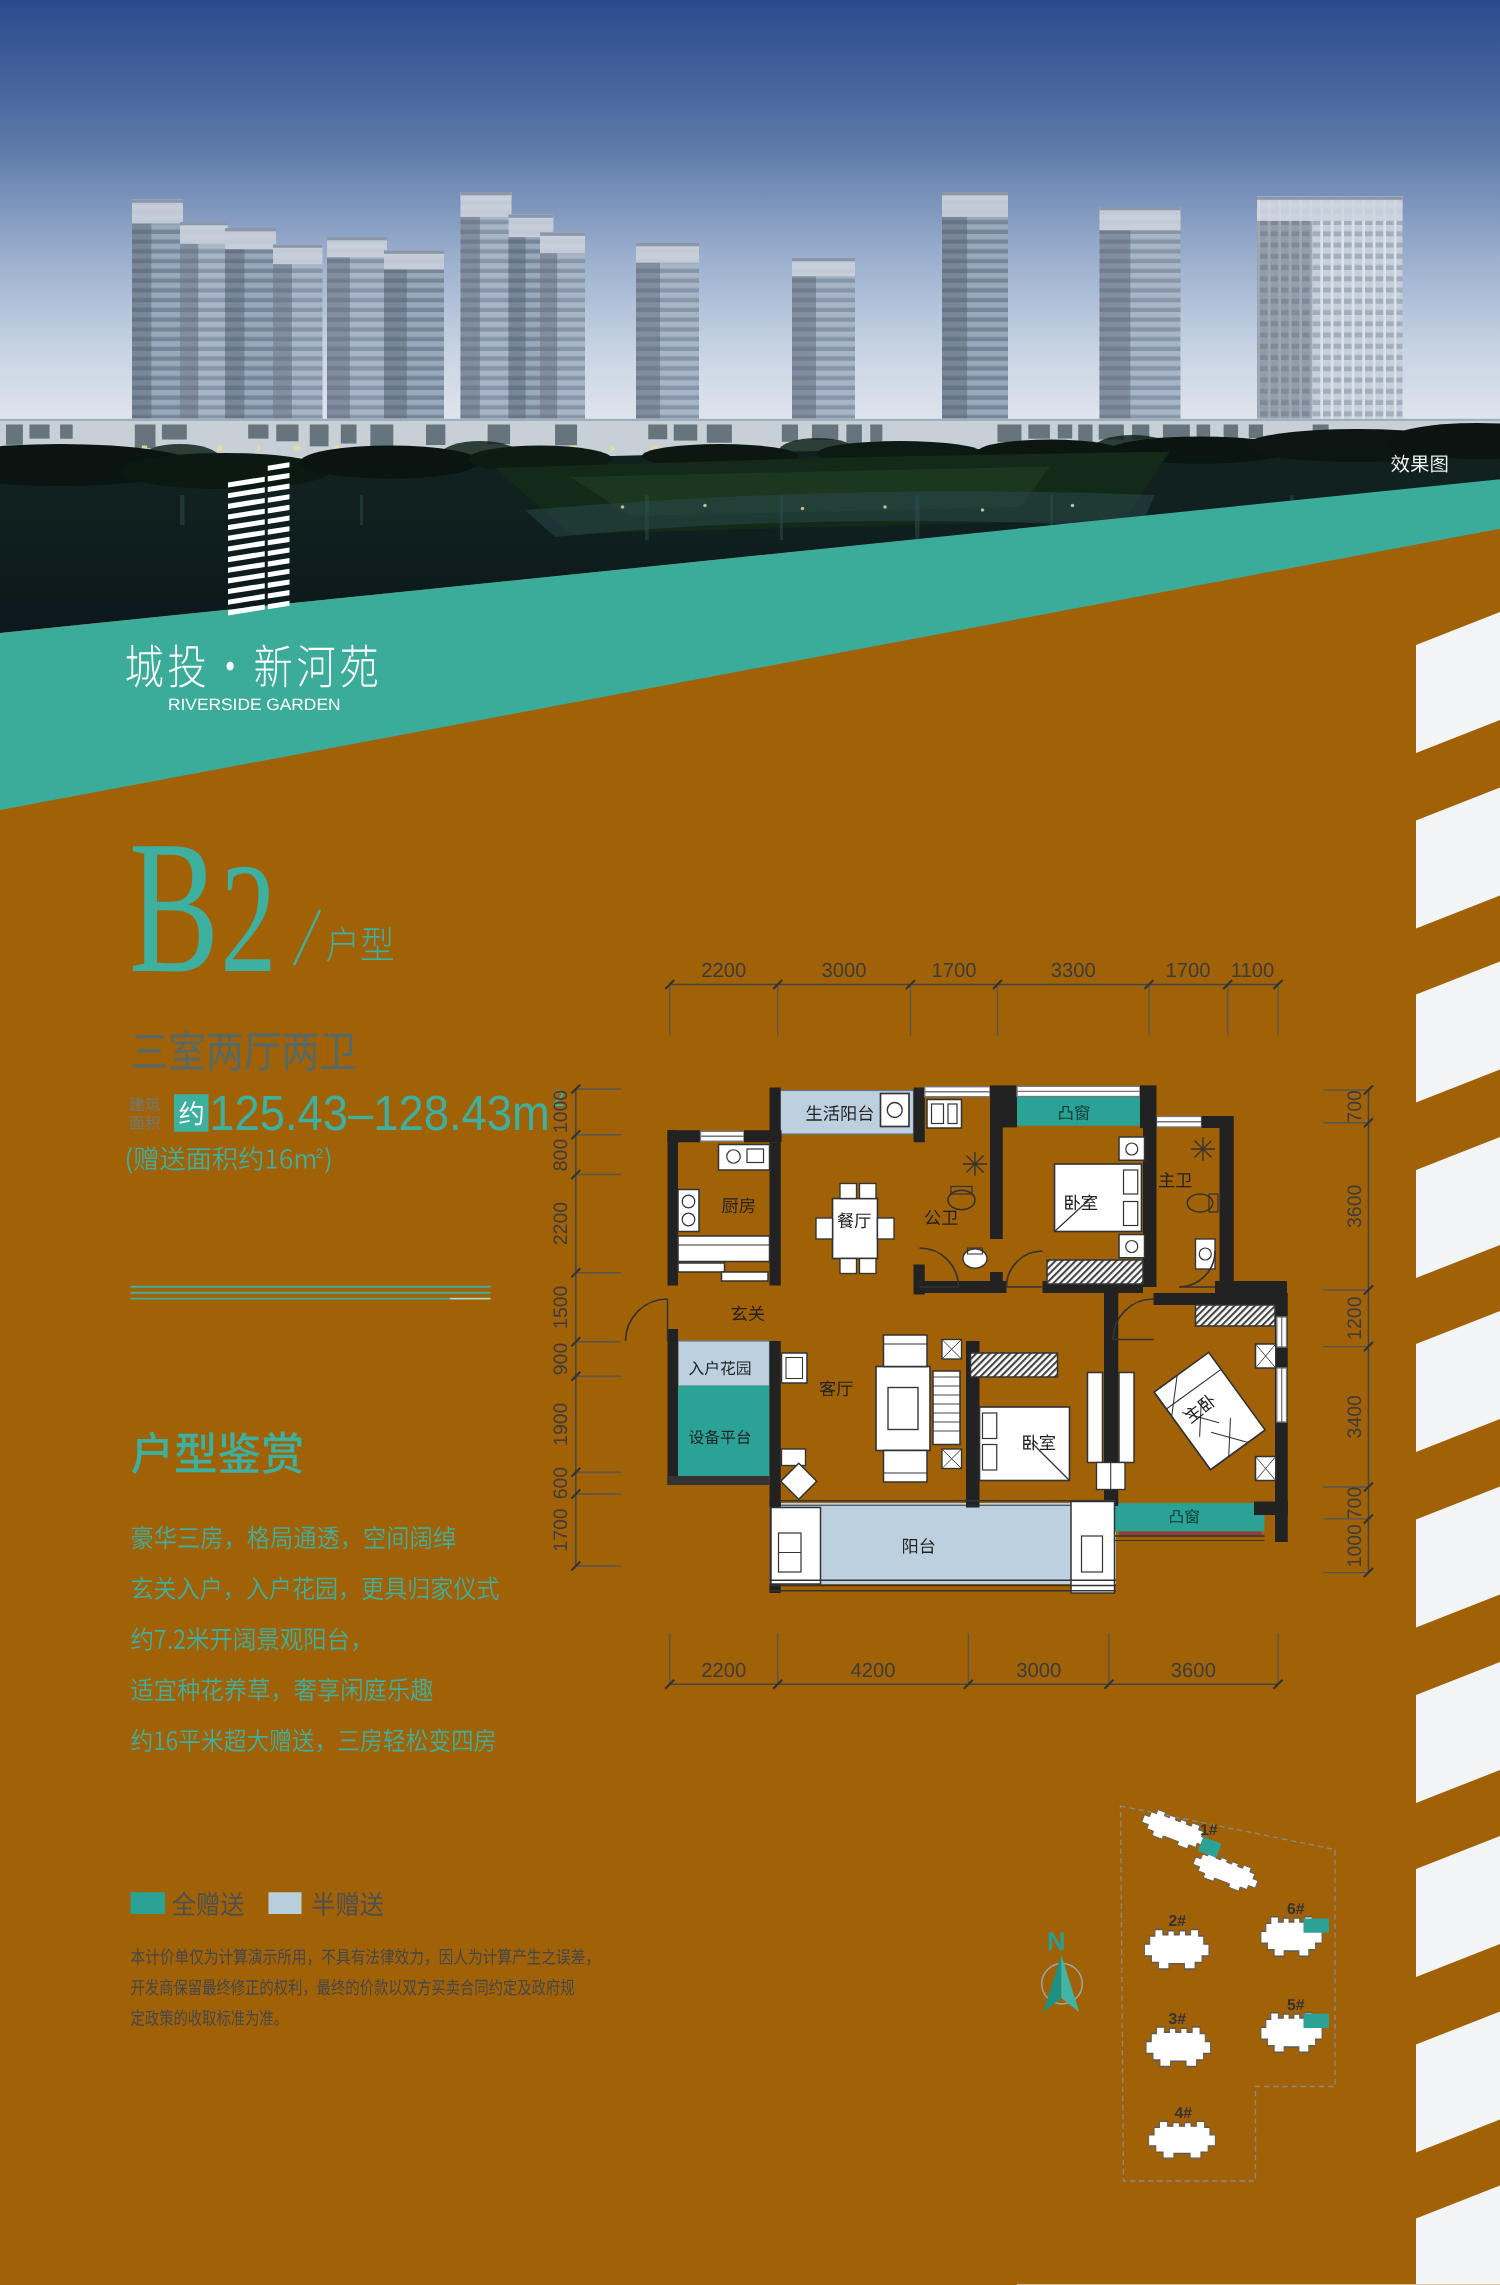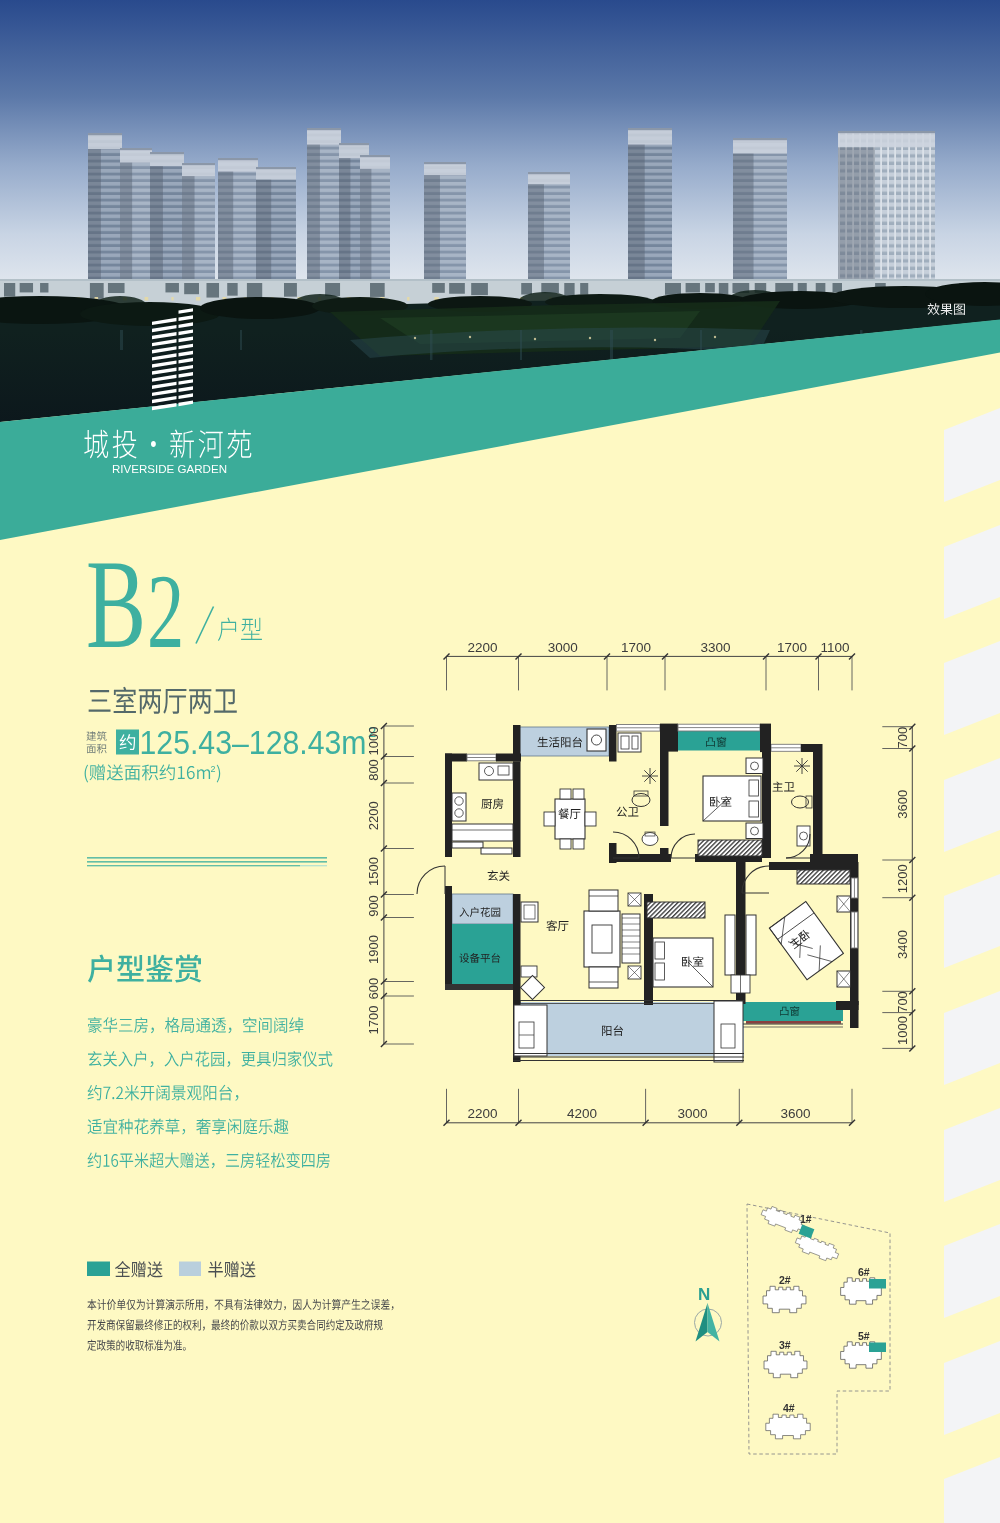--- a/index.html
+++ b/index.html
@@ -1,14 +1,14 @@
 <!DOCTYPE html>
 <html><head><meta charset="utf-8"><title>B2</title><style>
 html,body{margin:0;padding:0;background:#fff;}
-#page{position:relative;width:1000px;height:1523px;overflow:hidden;background:#fef9c3;}
+#page{position:relative;width:1000px;height:1523px;overflow:hidden;background:#a16207;}
 svg{display:block;}
 </style></head><body>
 <div id="page">
 <svg width="1000" height="1523" viewBox="0 0 1000 1523">
 <defs>
 <linearGradient id="sky" x1="0" y1="0" x2="0" y2="300" gradientUnits="userSpaceOnUse">
 <stop offset="0" stop-color="#294a8d"></stop>
           <stop offset="0.32" stop-color="#5b78a8"></stop>
 <stop offset="0.55" stop-color="#96abcb"></stop>
           <stop offset="0.78" stop-color="#c8d4e4"></stop>

